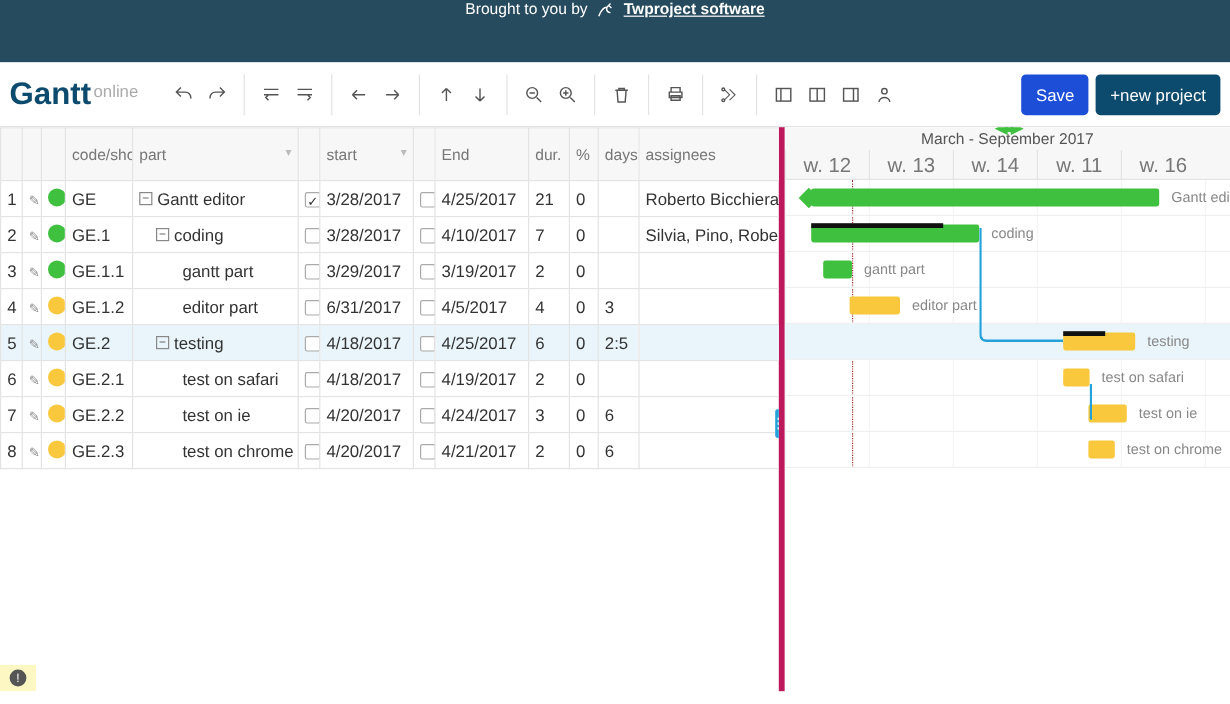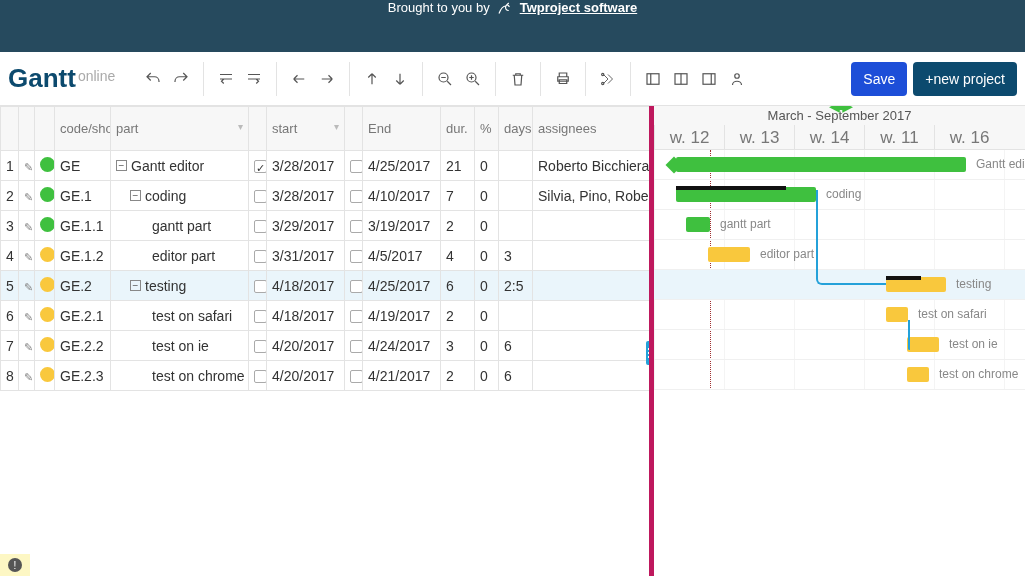--- a/index.html
+++ b/index.html
@@ -298,21 +298,21 @@
             <td class="col-idx">4</td>
             <td class="col-edit"><span class="pencil">✎</span></td>
             <td class="col-status"><span class="status-dot yellow"></span></td>
             <td class="col-code">GE.1.2</td>
             <td class="col-name">
               <div class="cell-name indent-3">
                 <span>editor part</span>
               </div>
             </td>
             <td class="col-chk"><span class="chk"></span></td>
-            <td class="col-start muted">3/31/2017</td>
+            <td class="col-start muted">6/31/2017</td>
             <td class="col-chk"><span class="chk"></span></td>
             <td class="col-end">4/5/2017</td>
             <td class="col-dur">4</td>
             <td class="col-pct">0</td>
             <td class="col-dep">3</td>
             <td class="col-assn"></td>
           </tr>
           <tr class="row-highlight">
             <td class="col-idx">5</td>
             <td class="col-edit"><span class="pencil">✎</span></td>

